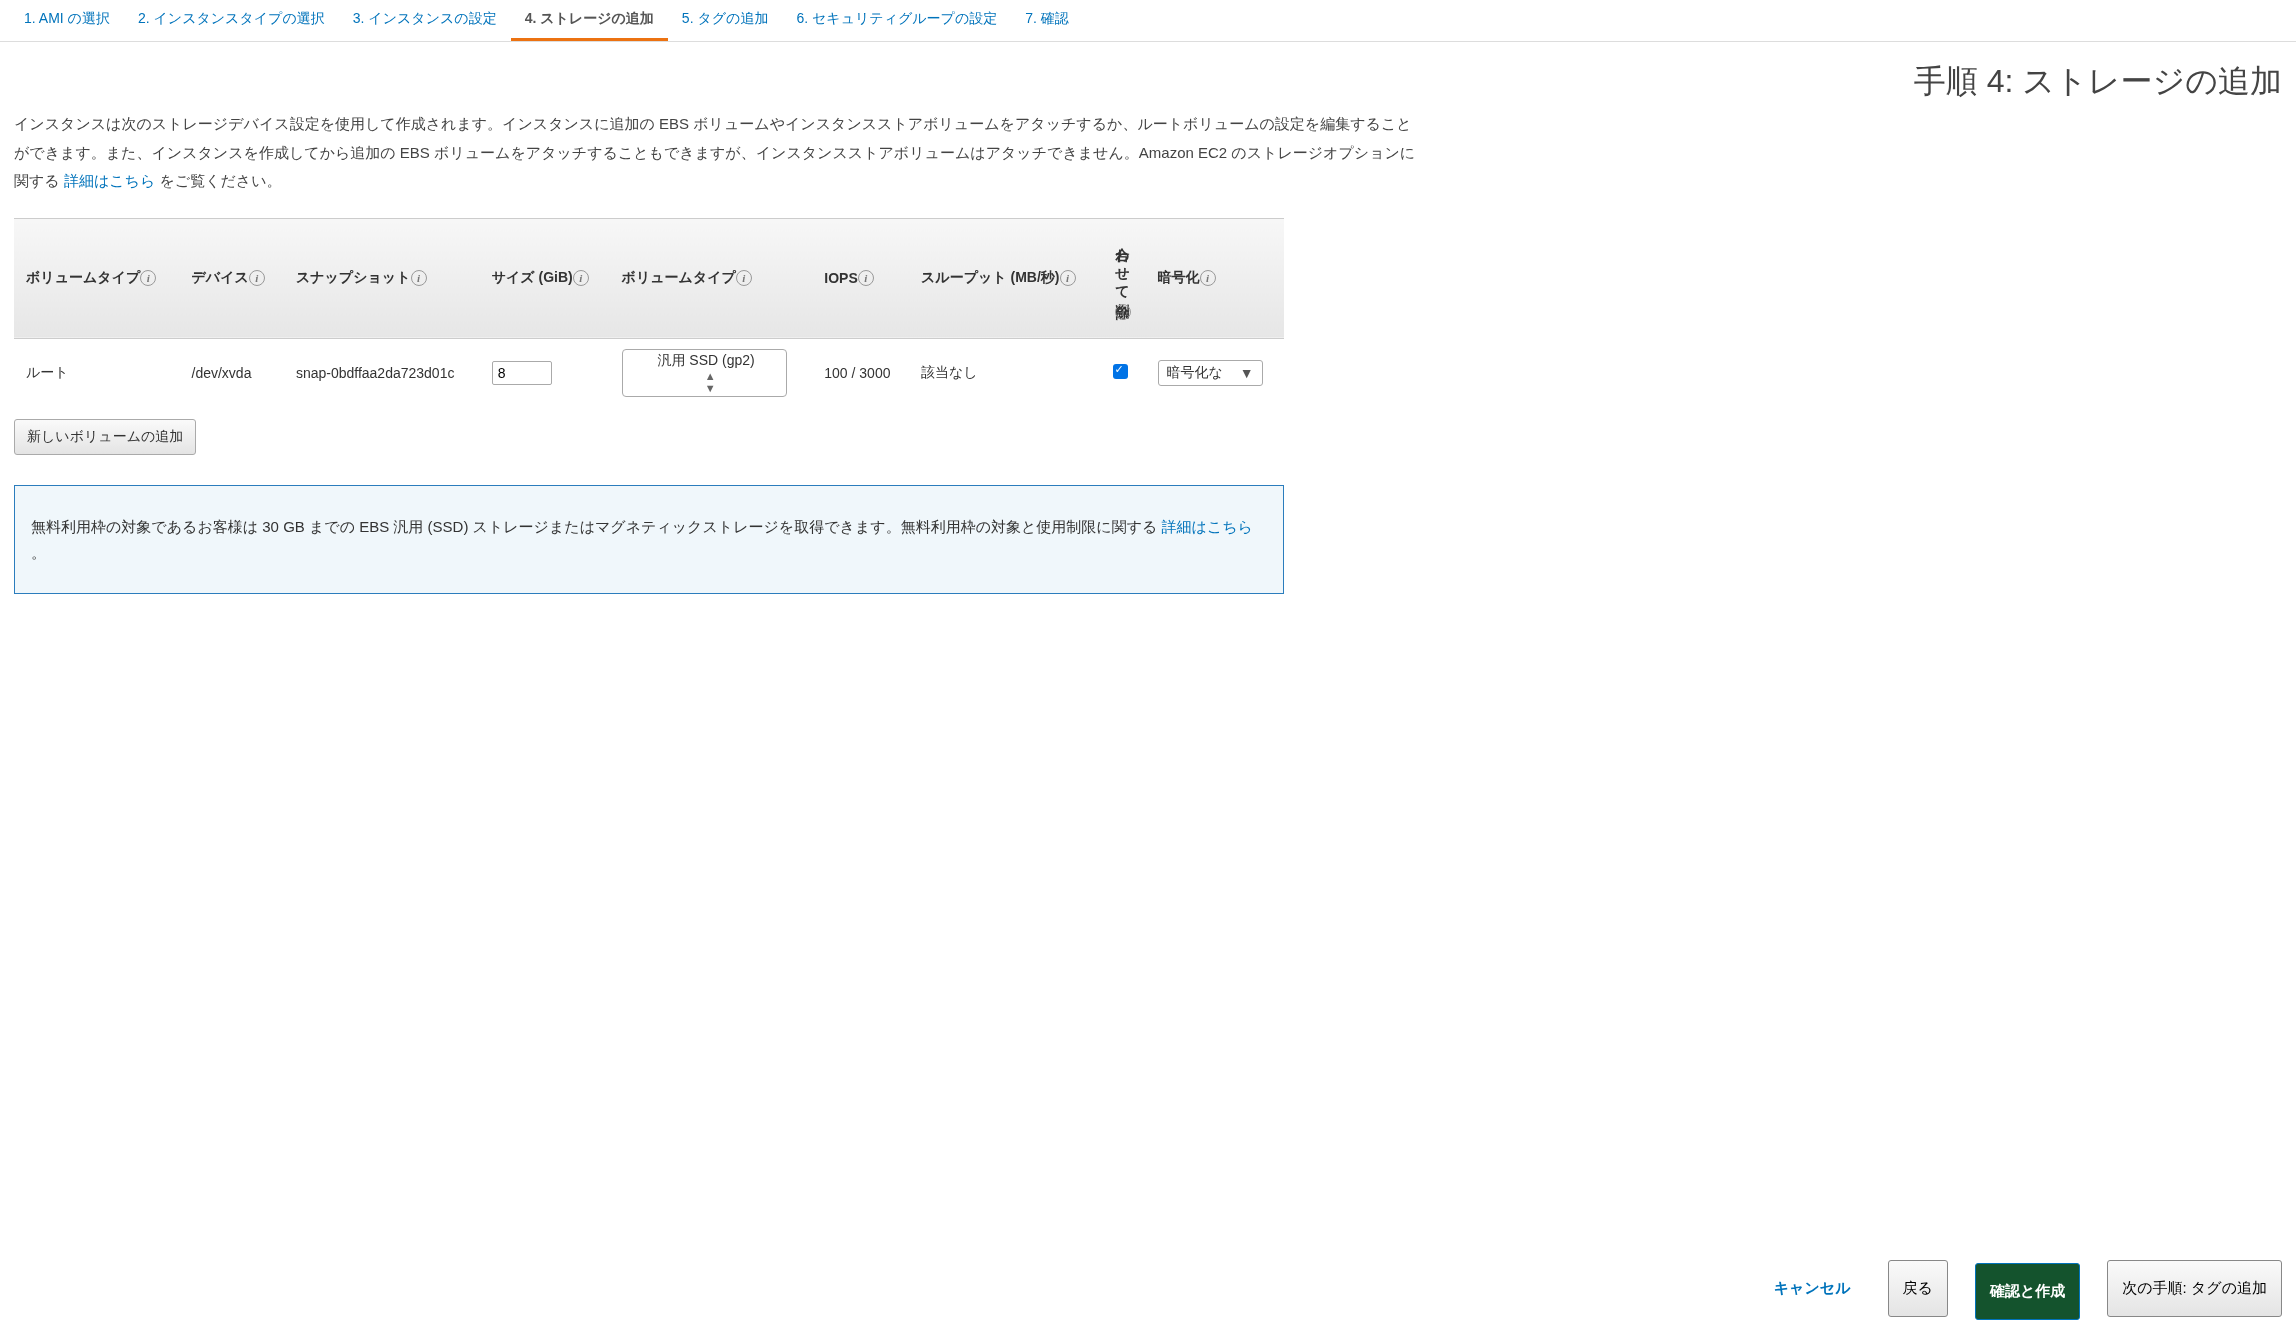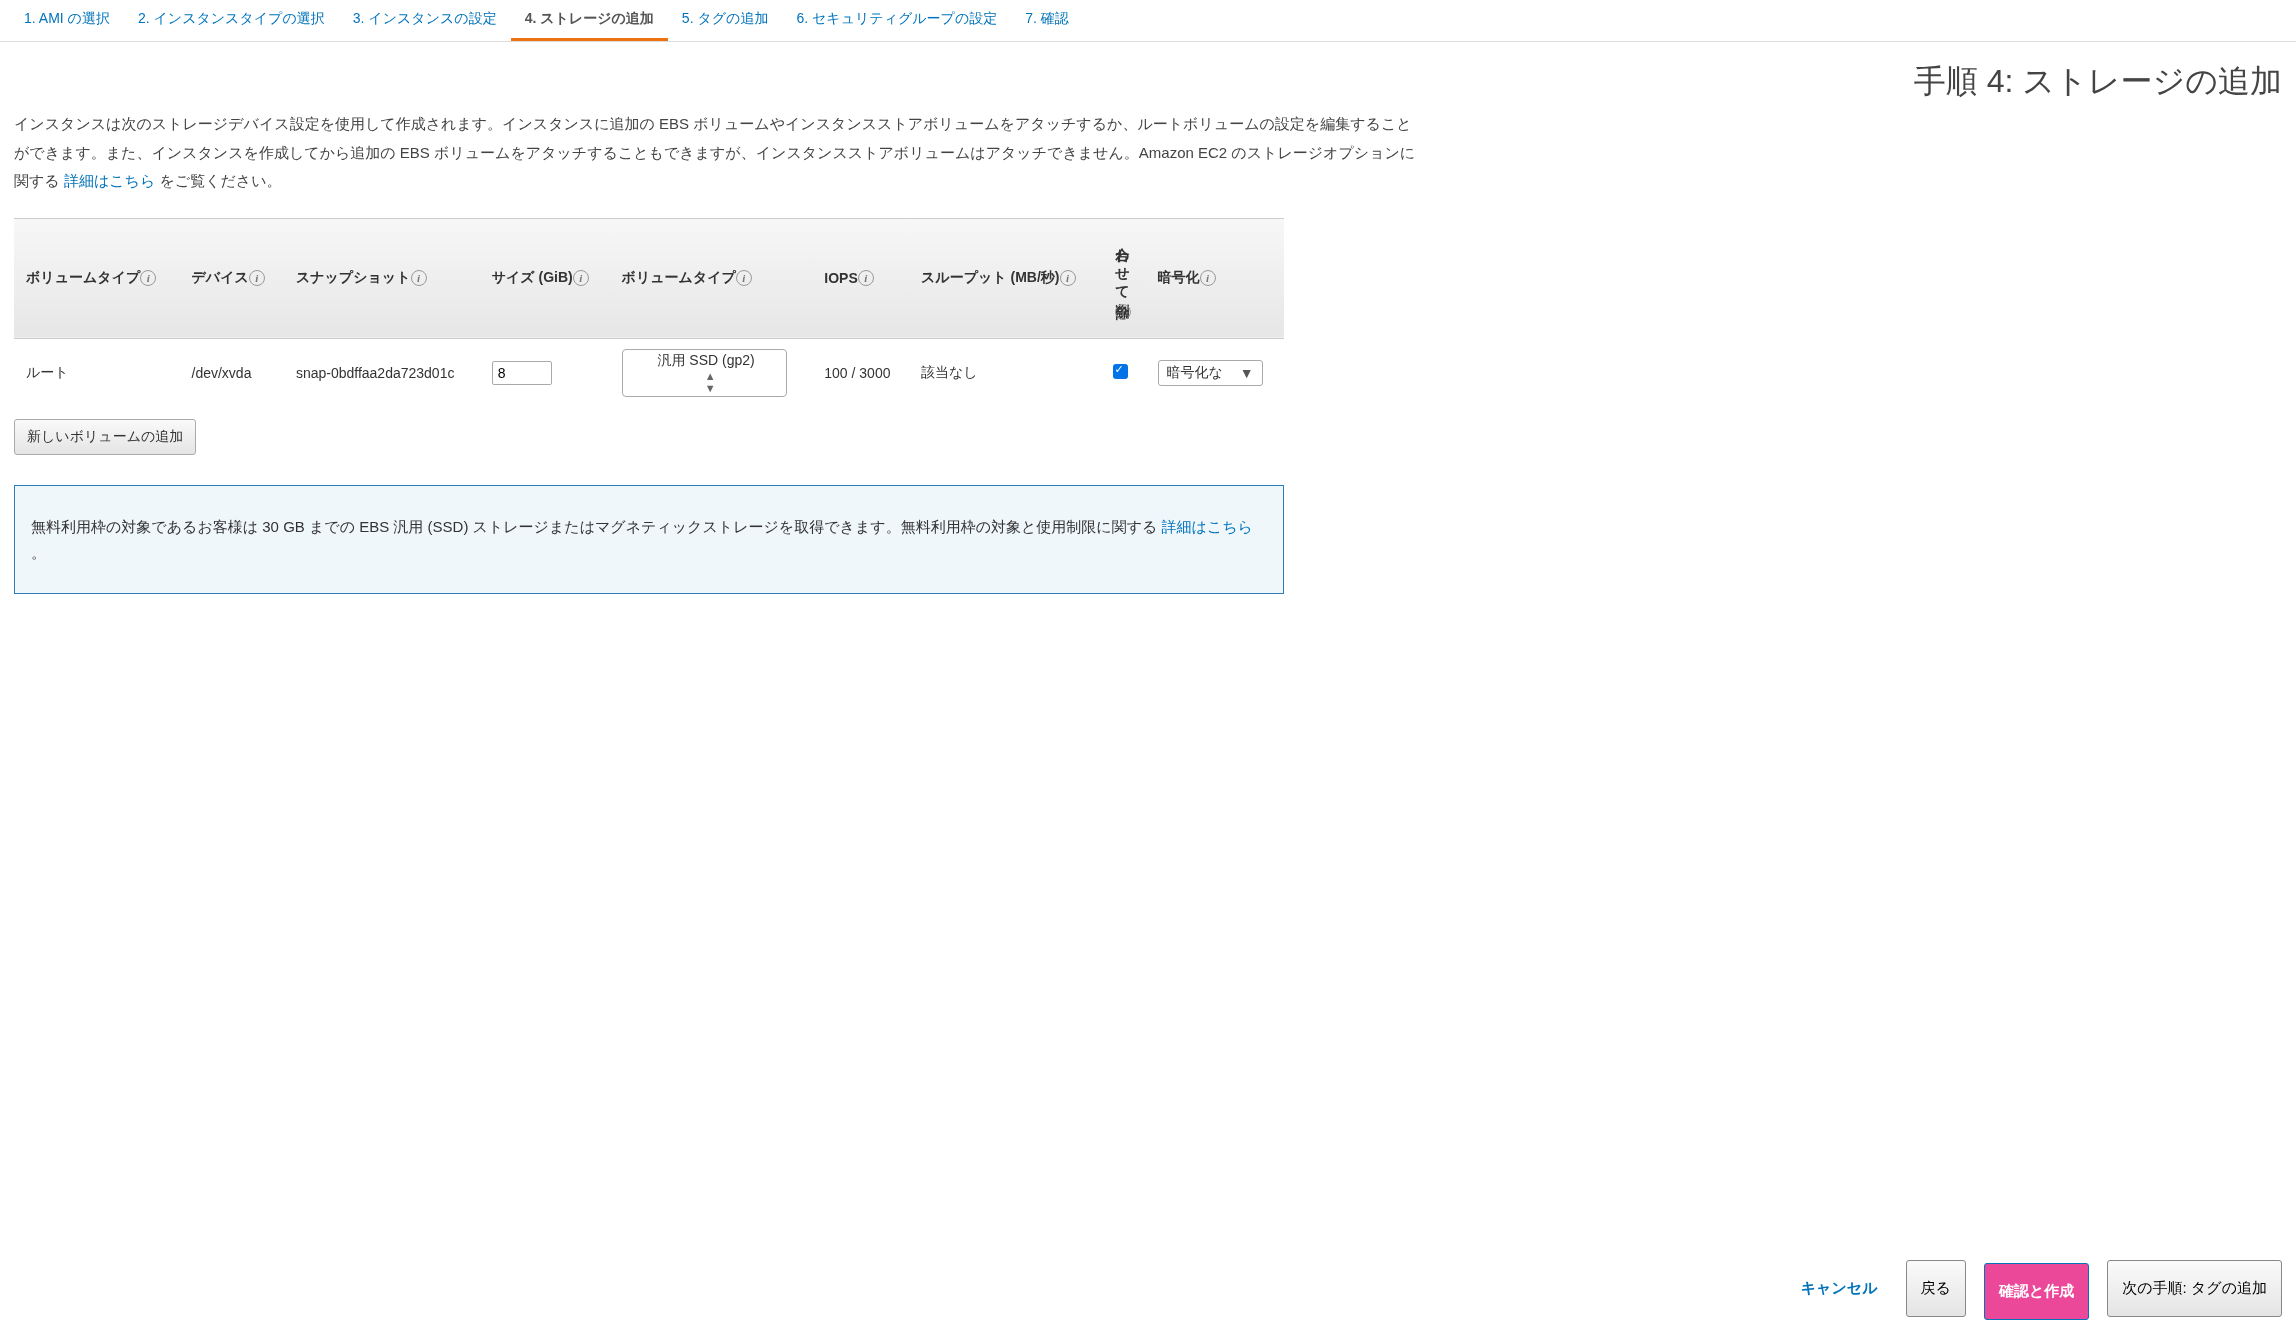--- a/index.html
+++ b/index.html
@@ -167,41 +167,41 @@
   color: #333;
   line-height: 1.7;
 }
 .info-banner a { color: #0073bb; text-decoration: none; cursor: pointer; }
 .footer-bar {
   position: fixed;
   bottom: 0; left: 0; right: 0;
   display: flex;
   justify-content: flex-end;
   align-items: center;
-  gap: 18px;
+  gap: 27px;
   padding: 10px 14px;
   background: #fff;
 }
 .footer-bar .btn-link {
   color: #0073bb;
   font-weight: bold;
   padding: 8px 10px;
   cursor: pointer;
   font-size: 15px;
 }
 .footer-bar .btn {
   padding: 18px 14px;
   border: 1px solid #888;
   border-radius: 3px;
   background: linear-gradient(#fafafa,#e4e4e4);
   font-size: 15px;
   cursor: pointer;
 }
 .footer-bar .btn-primary {
-  background: #ec4899;
+  background: #14532d;
   border-color: #0073bb;
   color: #fff;
   font-weight: bold;
   margin-top: 6px;
 }
 </style>
 </head>
 <body>
 
 

